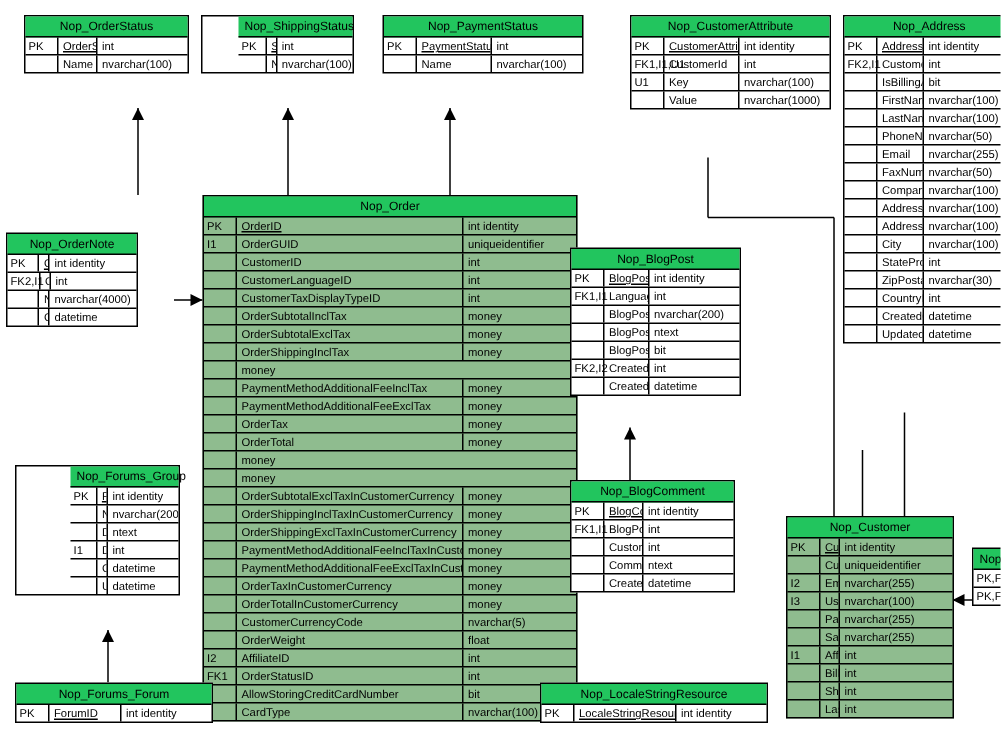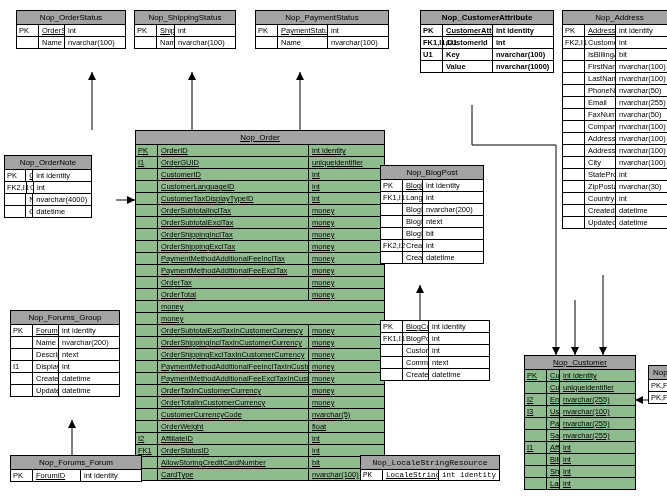--- a/index.html
+++ b/index.html
@@ -11,27 +11,27 @@
     width: 667px;
     height: 500px;
     overflow: hidden;
     position: relative;
   }
   .entity {
     position: absolute;
     border: 1px solid #000;
     background: #fff;
   }
-  .entity.green { background: #8fbc8f; text-decoration: underline; }
+  .entity.green { background: #8fbc8f; }
   .entity-title {
     text-align: center;
     border-bottom: 1px solid #000;
     padding: 2px 4px;
     font-size: 8px;
-    background: #a3a3a3;
+    background: #22c55e;
   }
   .entity-row {
     display: flex;
     border-bottom: 1px solid #000;
   }
   .entity-row:last-child { border-bottom: none; }
   .entity-row .key {
     width: 22px;
     border-right: 1px solid #000;
     padding: 1px 2px;
@@ -104,21 +104,21 @@
       <div class="key">PK</div>
       <div class="col underline">OrderStatusID</div>
       <div class="type">int</div>
     </div>
     <div class="entity-row">
       <div class="key"></div>
       <div class="col">Name</div>
       <div class="type">nvarchar(100)</div>
     </div>
   </div>
-<div class="entity" style="left:134px;top:10px;width:102px;">
+<div class="entity" style="left:134px;top:10px;width:102px;padding-left:24px;">
     <div class="entity-title">Nop_ShippingStatus</div>
     <div class="entity-row">
       <div class="key">PK</div>
       <div class="col underline">ShippingStatusID</div>
       <div class="type">int</div>
     </div>
     <div class="entity-row">
       <div class="key"></div>
       <div class="col">Name</div>
       <div class="type">nvarchar(100)</div>
@@ -130,21 +130,21 @@
       <div class="key">PK</div>
       <div class="col underline">PaymentStatusID</div>
       <div class="type">int</div>
     </div>
     <div class="entity-row">
       <div class="key"></div>
       <div class="col">Name</div>
       <div class="type">nvarchar(100)</div>
     </div>
   </div>
-<div class="entity" style="left:420px;top:10px;width:134px;font-weight:bold;">
+<div class="entity" style="left:420px;top:10px;width:134px;">
     <div class="entity-title">Nop_CustomerAttribute</div>
     <div class="entity-row">
       <div class="key">PK</div>
       <div class="col underline">CustomerAttributeId</div>
       <div class="type">int identity</div>
     </div>
     <div class="entity-row">
       <div class="key">FK1,I1,U1</div>
       <div class="col">CustomerId</div>
       <div class="type">int</div>
@@ -309,21 +309,20 @@
       <div class="col">OrderSubtotalExclTax</div>
       <div class="type">money</div>
     </div>
     <div class="entity-row">
       <div class="key"></div>
       <div class="col">OrderShippingInclTax</div>
       <div class="type">money</div>
     </div>
     <div class="entity-row">
       <div class="key"></div>
-      <div class="col">OrderShippingExclTax</div>
       <div class="type">money</div>
     </div>
     <div class="entity-row">
       <div class="key"></div>
       <div class="col">PaymentMethodAdditionalFeeInclTax</div>
       <div class="type">money</div>
     </div>
     <div class="entity-row">
       <div class="key"></div>
       <div class="col">PaymentMethodAdditionalFeeExclTax</div>
@@ -407,21 +406,21 @@
       <div class="col">AllowStoringCreditCardNumber</div>
       <div class="type">bit</div>
     </div>
     <div class="entity-row">
       <div class="key"></div>
       <div class="col">CardType</div>
       <div class="type">nvarchar(100)</div>
     </div>
   </div>
 
-<div class="entity" style="left:380px;top:165px;width:104px;">
+<div class="entity" style="left:380px;top:165px;width:114px;">
     <div class="entity-title">Nop_BlogPost</div>
     <div class="entity-row">
       <div class="key">PK</div>
       <div class="col underline">BlogPostID</div>
       <div class="type">int identity</div>
     </div>
     <div class="entity-row">
       <div class="key">FK1,I1</div>
       <div class="col">LanguageID</div>
       <div class="type">int</div>
@@ -446,21 +445,21 @@
       <div class="col">CreatedByID</div>
       <div class="type">int</div>
     </div>
     <div class="entity-row">
       <div class="key"></div>
       <div class="col">CreatedOn</div>
       <div class="type">datetime</div>
     </div>
   </div>
 
-<div class="entity" style="left:10px;top:310px;width:110px;">
+<div class="entity" style="left:10px;top:310px;width:110px;padding-left:36px;">
     <div class="entity-title">Nop_Forums_Group</div>
     <div class="entity-row">
       <div class="key">PK</div>
       <div class="col underline">ForumGroupID</div>
       <div class="type">int identity</div>
     </div>
     <div class="entity-row">
       <div class="key"></div>
       <div class="col">Name</div>
       <div class="type">nvarchar(200)</div>
@@ -480,20 +479,21 @@
       <div class="col">CreatedOn</div>
       <div class="type">datetime</div>
     </div>
     <div class="entity-row">
       <div class="key"></div>
       <div class="col">UpdatedOn</div>
       <div class="type">datetime</div>
     </div>
   </div>
 <div class="entity" style="left:380px;top:320px;width:110px;">
+    <div class="entity-title">Nop_BlogComment</div>
     <div class="entity-row">
       <div class="key">PK</div>
       <div class="col underline">BlogCommentID</div>
       <div class="type">int identity</div>
     </div>
     <div class="entity-row">
       <div class="key">FK1,I1</div>
       <div class="col">BlogPostID</div>
       <div class="type">int</div>
     </div>
@@ -507,21 +507,21 @@
       <div class="col">CommentText</div>
       <div class="type">ntext</div>
     </div>
     <div class="entity-row">
       <div class="key"></div>
       <div class="col">CreatedOn</div>
       <div class="type">datetime</div>
     </div>
   </div>
 
-<div class="entity green" style="left:524px;top:355px;width:112px;">
+<div class="entity green" style="left:524px;top:344px;width:112px;">
     <div class="entity-title">Nop_Customer</div>
     <div class="entity-row">
       <div class="key">PK</div>
       <div class="col underline">CustomerID</div>
       <div class="type">int identity</div>
     </div>
     <div class="entity-row">
       <div class="key"></div>
       <div class="col">CustomerGUID</div>
       <div class="type">uniqueidentifier</div>
@@ -569,21 +569,21 @@
   </div>
 
 <div class="entity" style="left:10px;top:455px;width:132px;">
     <div class="entity-title">Nop_Forums_Forum</div>
     <div class="entity-row">
       <div class="key">PK</div>
       <div class="col underline">ForumID</div>
       <div class="type">int identity</div>
     </div>
   </div>
-<div class="entity" style="left:360px;top:455px;width:140px;font-family:Liberation Mono, monospace;">
+<div class="entity" style="left:360px;top:455px;width:152px;">
     <div class="entity-title">Nop_LocaleStringResource</div>
     <div class="entity-row">
       <div class="key">PK</div>
       <div class="col underline">LocaleStringResourceID</div>
       <div class="type">int identity</div>
     </div>
   </div>
 <div class="entity" style="left:648px;top:365px;width:40px;">
     <div class="entity-title">Nop_Custo</div>
     <div class="entity-row">

